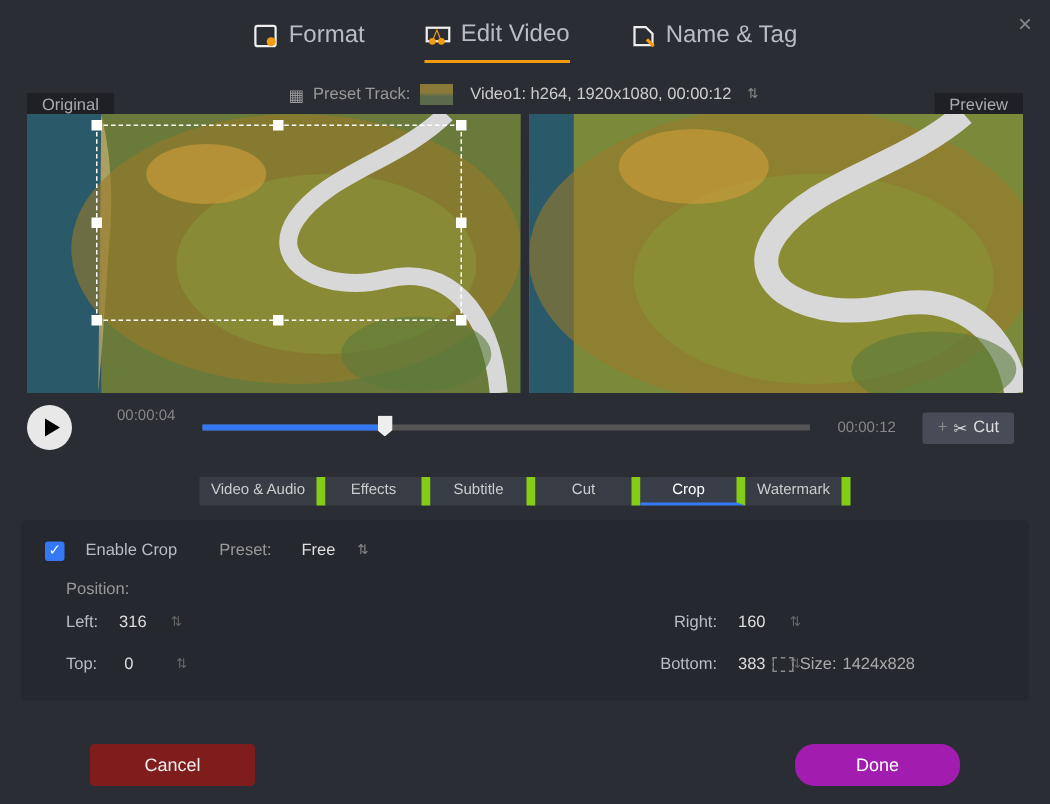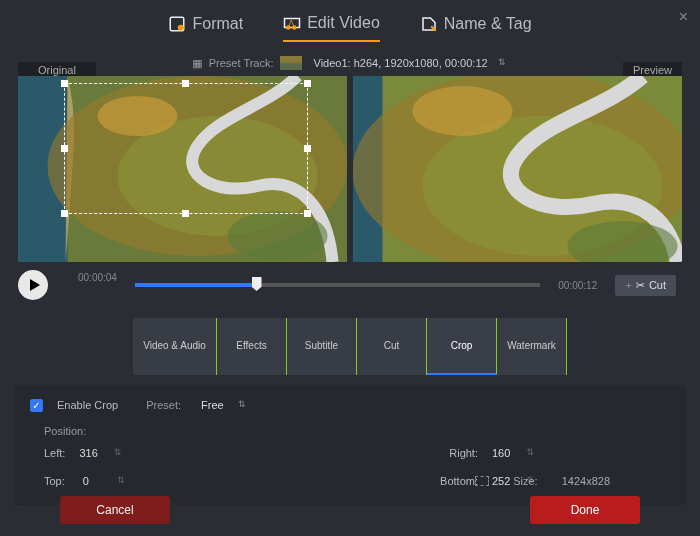--- a/index.html
+++ b/index.html
@@ -41,21 +41,21 @@
 }
 .vt-select::after {
   content: "⇅"; position: absolute; right: 2px; font-size: 9px; color: #888;
 }
 .video-area {
   display: flex; gap: 6px; padding: 0 18px;
   position: relative;
 }
 .video-label-l {
   position: absolute; top: -14px; left: 18px;
-  background: #1e2025; padding: 2px 20px; font-size: 11px; color: #aaa;
+  background: #1e2025; padding: 2px 10px; font-size: 11px; color: #aaa;
 }
 .video-label-r {
   position: absolute; top: -14px; right: 18px;
   background: #1e2025; padding: 2px 10px; font-size: 11px; color: #aaa;
 }
 .video-pane {
   flex: 1; height: 186px;
   background: linear-gradient(135deg, #3a5a6a 0%, #6a7a3a 20%, #8a6a2a 45%, #9a8a3a 60%, #5a6a3a 80%, #3a5a5a 100%);
   position: relative; overflow: hidden;
 }
@@ -95,23 +95,23 @@
 .time-r { font-size: 10px; color: #888; margin: 0 18px; }
 .cut-btn {
   display: flex; align-items: center; gap: 4px;
   background: #484c56; padding: 4px 10px; border-radius: 2px; font-size: 11px; color: #ddd;
   margin-right: 6px;
 }
 .edit-tabs {
   display: flex; justify-content: center; margin: 14px 0 10px;
 }
 .edit-tab {
-  padding: 22px 0; width: 70px; text-align: center;
+  padding: 3px 0; width: 70px; text-align: center;
   background: #383c45; font-size: 10px; color: #ccc; cursor: pointer;
-  border-right: 1px solid #84cc16;
+  border-right: 6px solid #84cc16;
 }
 .edit-tab.active { background: #3a3e48; color: #fff; border-bottom: 2px solid #3478f6; }
 .crop-panel {
   margin: 0 14px; background: #25282e; border-radius: 3px; padding: 12px 16px 14px;
 }
 .cp-row1 { display: flex; align-items: center; gap: 14px; font-size: 11px; }
 .chk { width: 13px; height: 13px; border: 1px solid #666; display: inline-flex; align-items: center; justify-content: center; border-radius: 2px; }
 .chk.on { background: #3478f6; border-color: #3478f6; color: #fff; font-size: 10px; }
 .preset-sel {
   padding: 2px 30px 2px 6px; position: relative; color: #ddd;
@@ -121,36 +121,36 @@
 .cp-grid {
   display: flex; align-items: center; gap: 30px; padding: 2px 14px;
   font-size: 11px;
 }
 .field { display: flex; align-items: center; gap: 10px; }
 .numbox {
   width: 48px; padding: 2px 16px 2px 4px; color: #ddd; background: transparent;
   position: relative;
 }
 .numbox::after { content:"⇅"; position:absolute; right:2px; font-size:9px; color:#666; }
-.size-area { position: absolute; right: 60px; display: flex; align-items: center; gap: 24px; color: #aaa; margin-left: 12px; }
+.size-area { position: absolute; right: 60px; display: flex; align-items: center; gap: 4px; color: #aaa; margin-left: 12px; }
 .cp-grid-wrap { position: relative; }
 .expand-row {
   display: flex; align-items: center; gap: 8px;
   margin: 14px 4px 0; font-size: 10px; color: #999;
 }
 .bottom-bar {
   position: absolute; bottom: 12px; left: 0; right: 0;
   display: flex; justify-content: space-between; padding: 0 60px;
 }
 .btn {
   width: 110px; padding: 7px 0; text-align: center; border-radius: 3px;
   font-size: 12px; cursor: pointer;
 }
 .btn.cancel { background: #7f1d1d; color: #eee; }
-.btn.done { background: #b91c1c; color: #fff; }
+.btn.done { background: #a21caf; color: #fff; border-radius: 13px; }
 .spacer { flex: 1; }
 </style>
 </head>
 <body>
 
 <div class="close-x">×</div>
 
 <div class="top-tabs">
   <div class="top-tab">
     <svg class="ti" viewBox="0 0 24 24">
@@ -267,21 +267,21 @@
       </div>
     </div>
     <div class="cp-grid" style="margin-top:8px">
       <div class="field">
         <span>Top:</span>
         <div class="numbox" style="margin-left:4px">0</div>
       </div>
       <div class="spacer"></div>
       <div class="field" style="margin-right:120px">
         <span>Bottom:</span>
-        <div class="numbox">252</div>
+        <div class="numbox">383</div>
       </div>
       <div class="size-area">
         <span style="border:1px dashed #888;width:14px;height:10px;display:inline-block"></span>
         <span>Size:</span>
         <span>1424x828</span>
       </div>
     </div>
   </div>
 </div>
 

